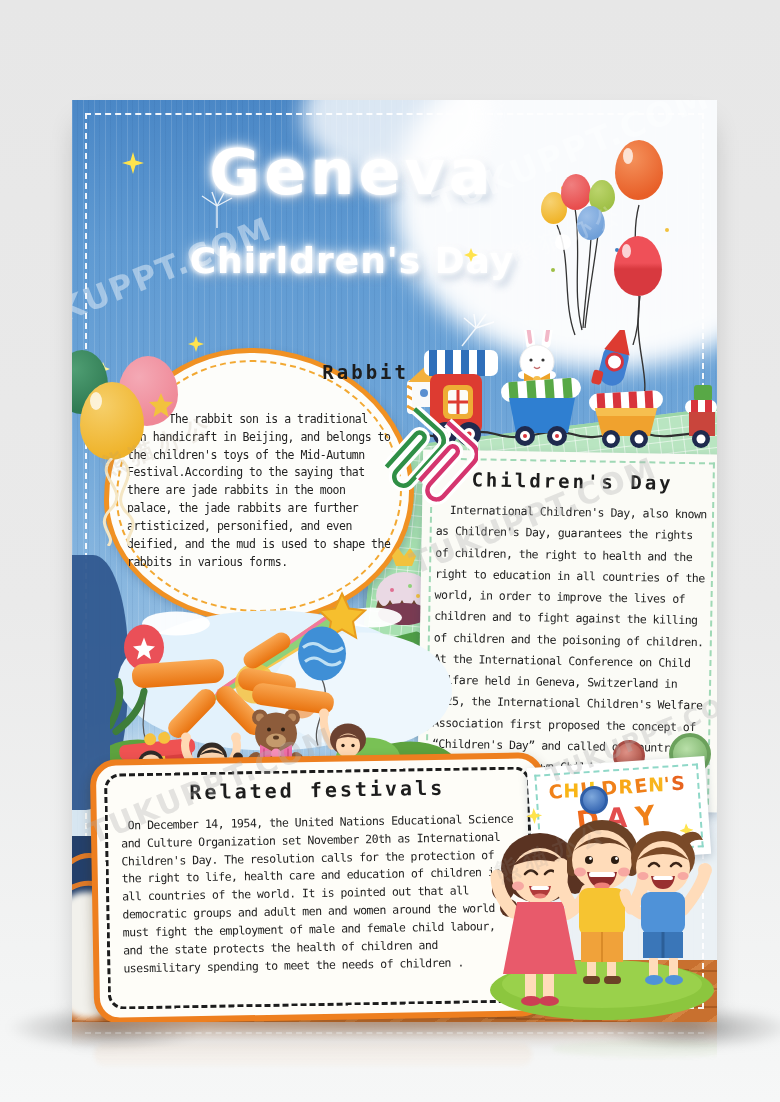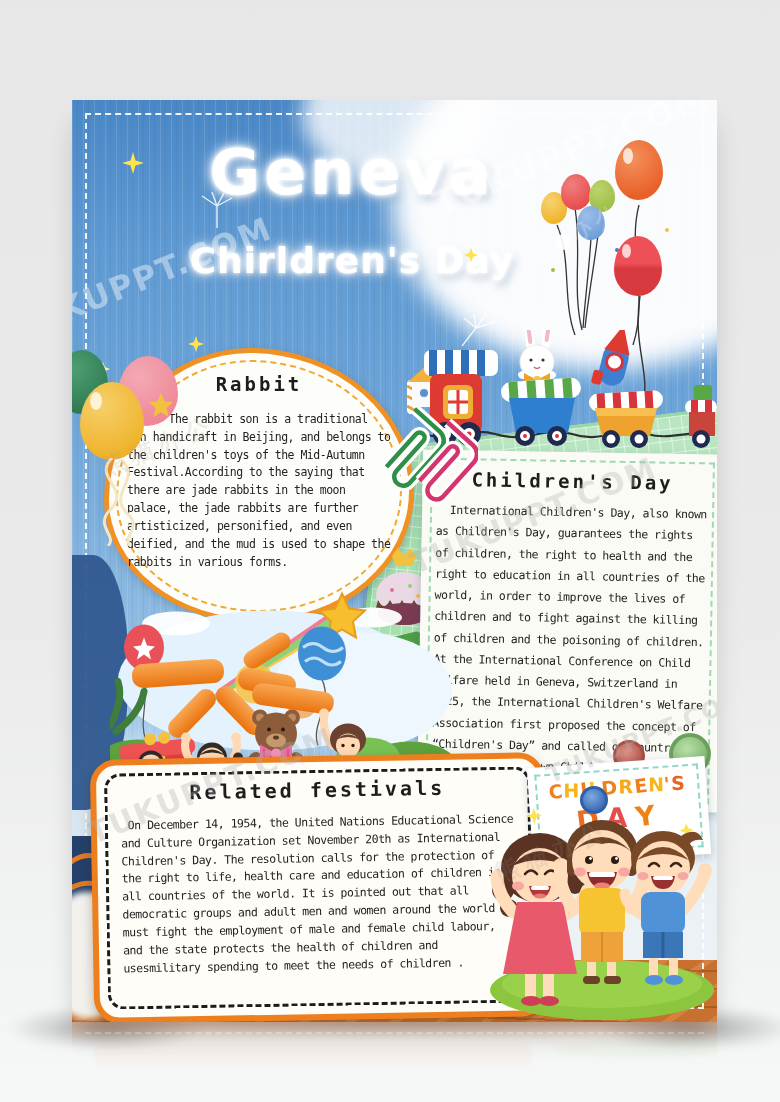--- a/index.html
+++ b/index.html
@@ -21,21 +21,21 @@
     text-shadow:0 0 4px #fff,0 0 10px #fff,0 0 16px rgba(255,255,255,.85),3px 5px 9px rgba(70,110,160,.45);}
   .title1{left:0;top:36px;width:560px;font-size:62px;letter-spacing:4px;}
   .title2{left:-15px;top:122px;width:590px;font-size:36px;letter-spacing:1px;margin-top:18px;}
   .balloon{position:absolute;border-radius:50% 50% 52% 48%/55% 55% 45% 45%;}
   .hl{position:absolute;background:rgba(255,255,255,.75);border-radius:50%;}
   .sectionTitle{font-weight:bold;font-size:19px;letter-spacing:3px;color:#1d1d1d;text-align:center;}
   .bodyText{font-size:11.5px;letter-spacing:-0.5px;color:#222;}
   .bubble{position:absolute;left:32px;top:248px;width:300px;height:266px;background:#fdfdfa;z-index:4;
     border:5px solid #f09123;border-radius:47% 53% 50% 50%/55% 52% 48% 45%;box-shadow:2px 4px 8px rgba(40,70,110,.25);}
   .bubble::before{content:"";position:absolute;inset:7px;border:2px dashed #f2a832;border-radius:inherit;}
-  .bubble .sectionTitle{margin-top:20px;}
+  .bubble .sectionTitle{margin-top:8px;text-align:right;}
   .bubble .bodyText{position:absolute;left:18px;top:58px;width:266px;line-height:1.55;text-indent:6ch;}
   .gridpaperA{position:absolute;left:278px;top:328px;width:405px;height:125px;z-index:3;transform:rotate(-7deg);
     background:#b9e5c1;border:3px solid #9bd6a6;
     background-image:linear-gradient(rgba(255,255,255,.55) 1px,transparent 1px),linear-gradient(90deg,rgba(255,255,255,.55) 1px,transparent 1px);background-size:12px 12px;}
   .gridpaperB{position:absolute;left:296px;top:350px;width:94px;height:282px;z-index:3;transform:rotate(6deg);
     background:#a7e0b0;border-left:4px solid #8cd39a;box-shadow:-4px 4px 6px rgba(60,90,70,.25);
     background-image:linear-gradient(rgba(255,255,255,.5) 1px,transparent 1px),linear-gradient(90deg,rgba(255,255,255,.5) 1px,transparent 1px);background-size:11px 11px;}
   .note{position:absolute;left:348px;top:352px;width:300px;height:358px;background:#fbfbf6;z-index:5;
     transform:rotate(1deg);box-shadow:0 4px 10px rgba(30,60,90,.25);}
   .note::before{content:"";position:absolute;inset:8px;border:2px dashed #9fd8b5;}

